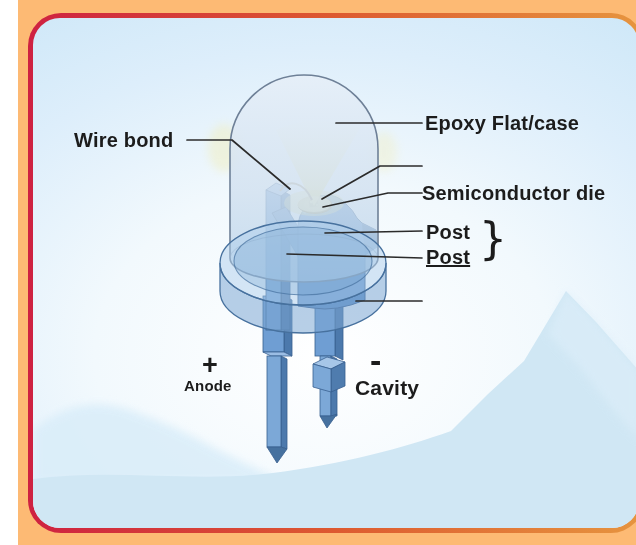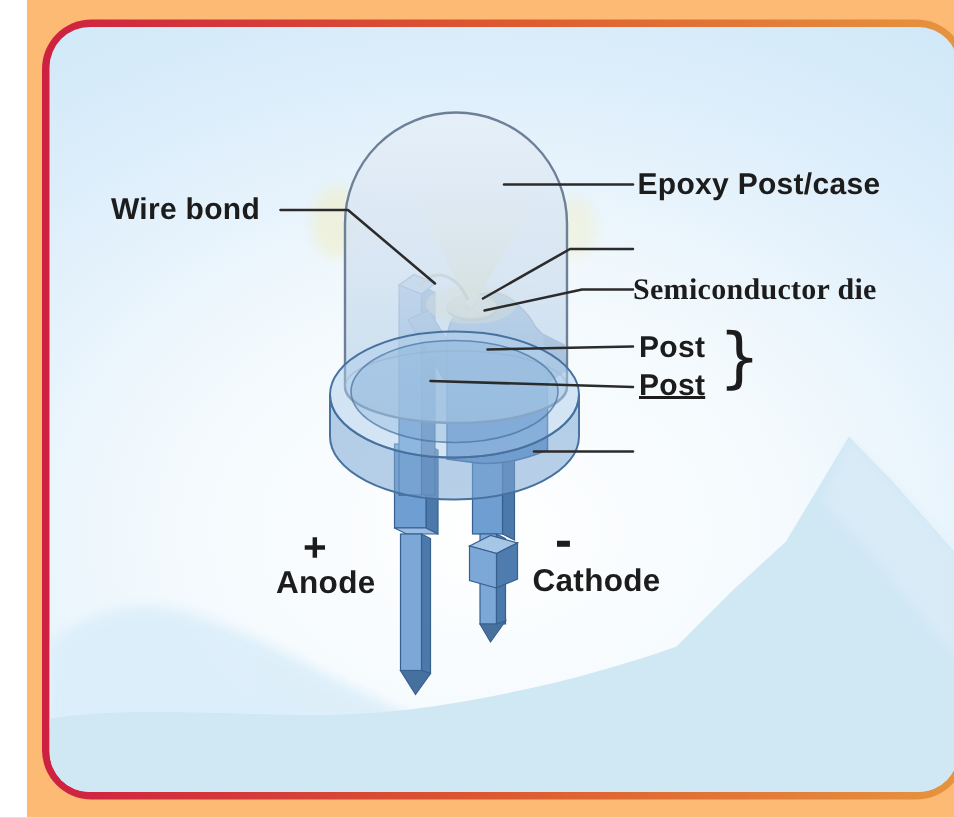--- a/index.html
+++ b/index.html
@@ -37,28 +37,28 @@
     font-weight:700;
     font-size:20px;
     line-height:1.15;
     color:#1c1c1c;
     letter-spacing:.2px;
     white-space:nowrap;
   }
   .lbl-wire{left:56px;top:129px;}
   .lbl-epoxy{left:407px;top:112px;}
   .lbl-reflective{left:404px;top:155px;}
-  .lbl-die{left:404px;top:182px;font-family:Liberation Serif, serif;}
+  .lbl-die{left:404px;top:182px;}
   .lbl-anvil{left:408px;top:221px;}
   .lbl-post{left:408px;top:246px;text-decoration:underline;}
   .lbl-brace{left:461px;top:217px;font-family:"DejaVu Sans",sans-serif;font-weight:400;font-size:44px;line-height:1;}
   .lbl-leadframe{left:485px;top:234px;}
   .lbl-flatspot{left:407px;top:290px;}
   .lbl-plus{left:184px;top:350px;font-size:27px;}
-  .lbl-anode{left:166px;top:377px;font-size:21px;}
+  .lbl-anode{left:166px;top:377px;font-size:15px;}
   .lbl-minus{left:352px;top:341px;font-size:34px;}
   .lbl-cathode{left:337px;top:376px;font-size:21px;}
 </style>
 </head>
 <body>
 
 <div class="page">
 
   <div class="card-border">
     <div class="card">
@@ -156,24 +156,24 @@
           <line x1="404" y1="231" x2="307" y2="233"></line>
           <line x1="404" y1="258" x2="269" y2="254"></line>
           <line x1="404" y1="301" x2="338" y2="301"></line>
         </g>
       </svg>
     </div>
   </div>
 
   <div class="labels">
     <div class="lbl lbl-wire">Wire bond</div>
-    <div class="lbl lbl-epoxy">Epoxy Post/case</div>
+    <div class="lbl lbl-epoxy">Epoxy Flat/case</div>
     <div class="lbl lbl-die">Semiconductor die</div>
     <div class="lbl lbl-anvil">Post</div>
     <div class="lbl lbl-post">Post</div>
     <div class="lbl lbl-brace">}</div>
     <div class="lbl lbl-plus">+</div>
     <div class="lbl lbl-anode">Anode</div>
     <div class="lbl lbl-minus">-</div>
-    <div class="lbl lbl-cathode">Cathode</div>
+    <div class="lbl lbl-cathode">Cavity</div>
   </div>
 
 </div>
 
 </body></html>

